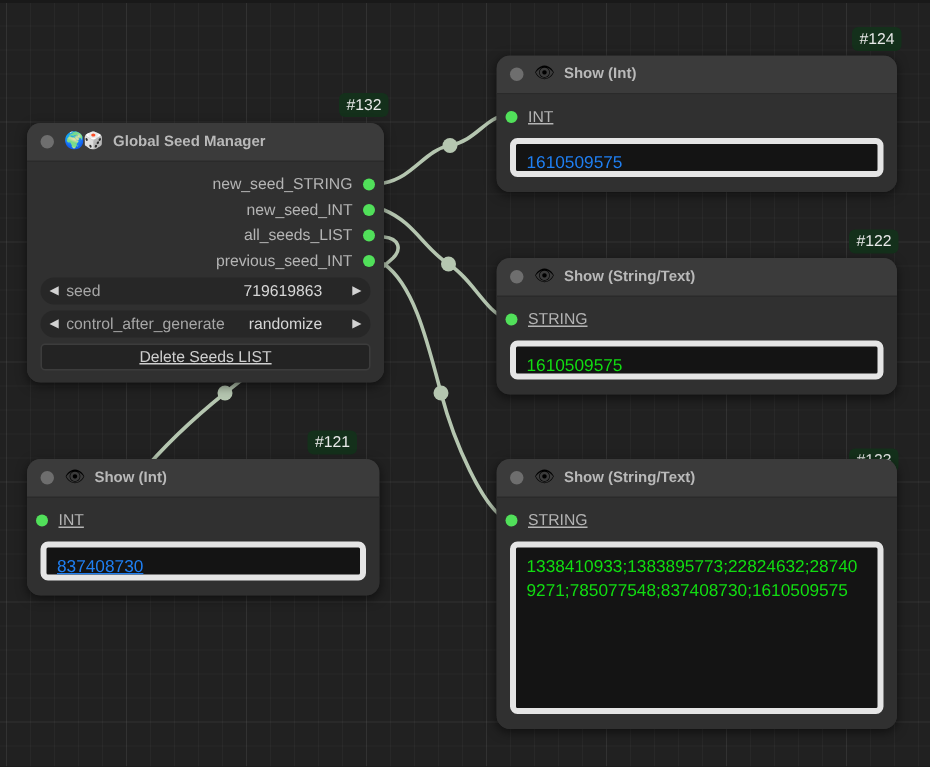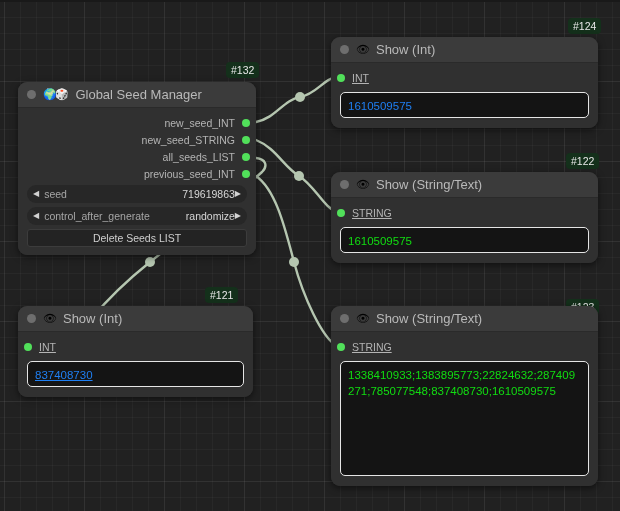--- a/index.html
+++ b/index.html
@@ -71,23 +71,24 @@
     flex: none;
   }
   .node-emoji {
     font-size: 11px;
     line-height: 1;
     letter-spacing: -1px;
     flex: none;
   }
   .node-title {
     color: #b9b9b9;
-    font-size: 13px;
+    font-size: 10px;
     white-space: nowrap;
     overflow: hidden;
+    font-weight: bold;
   }
 
   .node-body {
     padding: 6px 0 8px 0;
     background: #303030;
   }
 
   
   .port-row {
     display: flex;
@@ -135,42 +136,43 @@
     line-height: 1;
     flex: none;
   }
   .widget-name {
     margin-left: 5px;
     color: #a6a6a6;
     white-space: nowrap;
   }
   .widget-value {
     margin-left: auto;
-    margin-right: 0;
+    margin-right: 20px;
     color: #d6d6d6;
     white-space: nowrap;
   }
   .btn-widget {
     display: flex;
     align-items: center;
     justify-content: center;
     height: 18px;
     background: #232323;
     border: 1px solid #3c3c3c;
     border-radius: 3px;
     color: #cfcfcf;
     font-size: 10.5px;
     box-sizing: border-box;
+    text-decoration: underline;
   }
 
   
   .valuebox {
     margin: 6px 9px 2px 9px;
     background: #141414;
-    border: 1px solid #e5e5e5;
+    border: 4px solid #e5e5e5;
     border-radius: 5px;
     box-sizing: border-box;
     padding: 5px 7px;
     font-size: 11.5px;
     line-height: 16px;
     word-break: break-all;
     overflow: hidden;
   }
   .val-int    { color: #1f7ff2; }
   .val-string { color: #11dd11; }
@@ -216,25 +218,25 @@
 
   <div class="node" style="left:18px; top:82px; width:238px;">
     <div class="node-header">
       <span class="collapse-dot"></span>
       <span class="node-emoji">🌍🎲</span>
       <span class="node-title">Global Seed Manager</span>
     </div>
     <div class="node-body">
 
       <div class="port-row out">
+        <span>new_seed_STRING</span>
+        <span class="port-dot"></span>
+      </div>
+      <div class="port-row out">
         <span>new_seed_INT</span>
-        <span class="port-dot"></span>
-      </div>
-      <div class="port-row out">
-        <span>new_seed_STRING</span>
         <span class="port-dot"></span>
       </div>
       <div class="port-row out">
         <span>all_seeds_LIST</span>
         <span class="port-dot"></span>
       </div>
       <div class="port-row out">
         <span>previous_seed_INT</span>
         <span class="port-dot"></span>
       </div>

